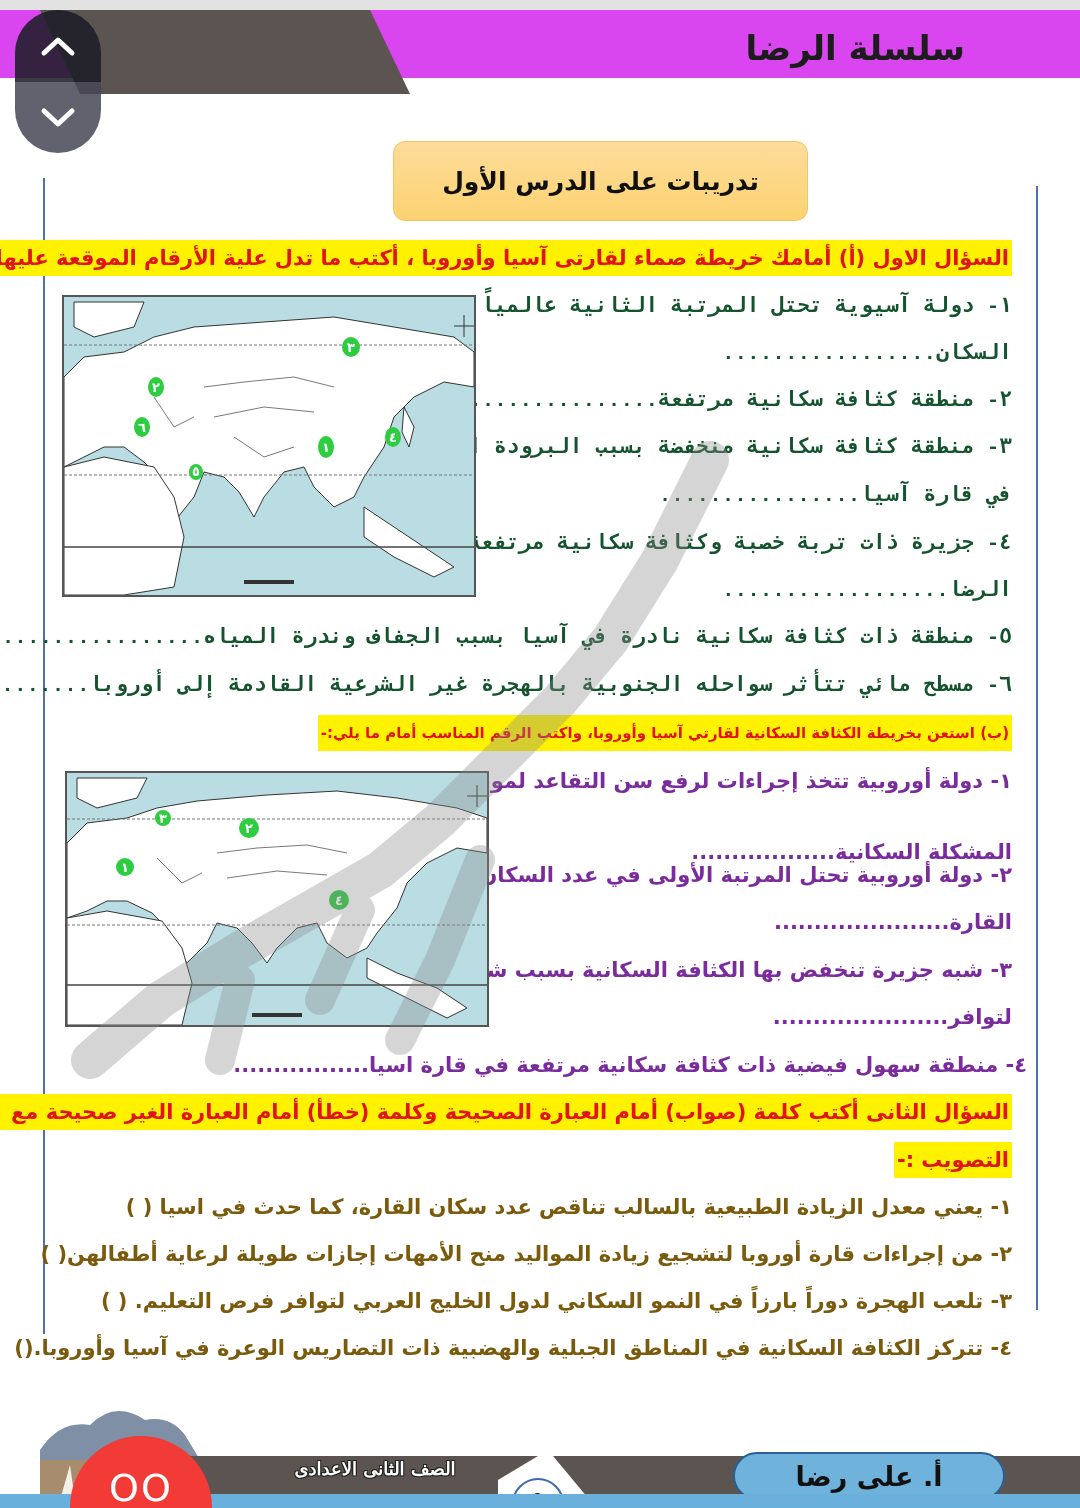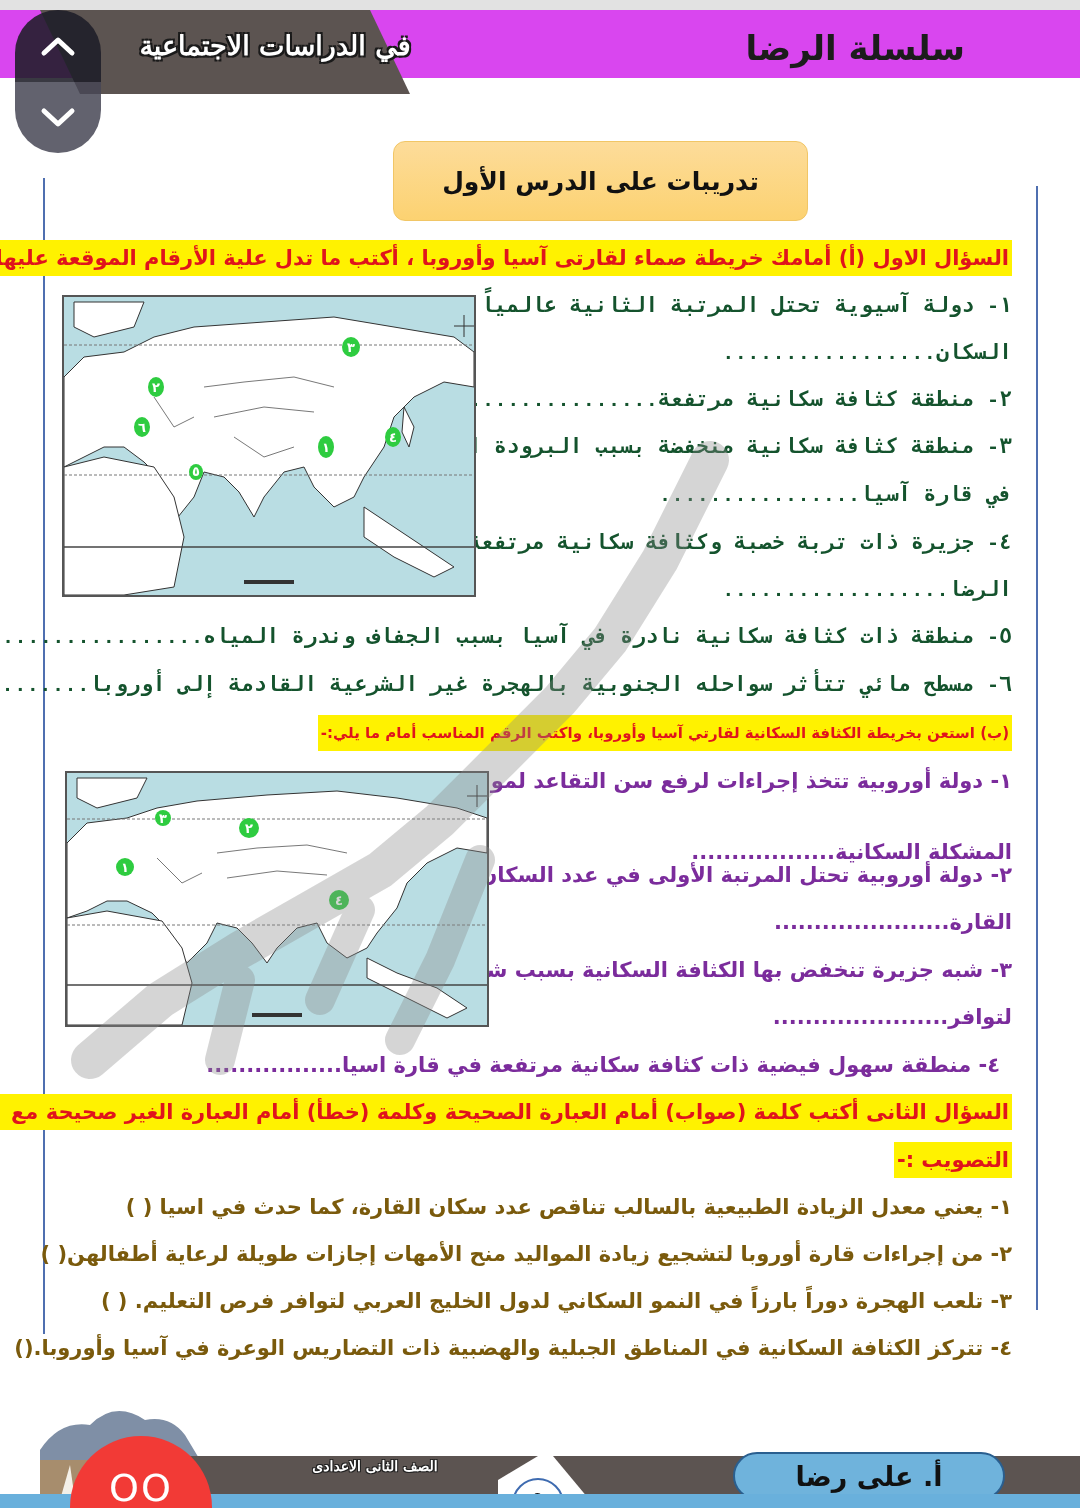--- a/index.html
+++ b/index.html
@@ -32,21 +32,21 @@
   .c-brown { color: #7a5a0c; }
 
   .map { position: absolute; border: 2px solid #555; background: #b9dde3; overflow: hidden; }
   .map svg { display: block; }
   .marker-num { font-size: 13px; font-weight: bold; fill: #ffffff; }
 
   .watermark { position: absolute; left: 60px; top: 440px; width: 720px; height: 700px; pointer-events: none; opacity: 0.35; }
 
   .footer-band { position: absolute; left: 0; top: 1494px; width: 1080px; height: 14px; background: #69b0dc; }
   .footer-dark { position: absolute; left: 95px; top: 1456px; width: 985px; height: 40px; background: #5c5451; }
-  .grade-text { position: absolute; left: 250px; top: 1458px; width: 250px; text-align: center; font-size: 14px; font-weight: bold; color: #fff; direction: rtl;
+  .grade-text { position: absolute; left: 250px; top: 1458px; width: 250px; text-align: center; font-size: 18px; font-weight: bold; color: #fff; direction: rtl;
     text-shadow: -1px -1px 0 #222, 1px -1px 0 #222, -1px 1px 0 #222, 1px 1px 0 #222; font-family: "DejaVu Serif", serif; }
   .page-tab { position: absolute; left: 498px; top: 1450px; width: 100px; height: 60px; }
   .page-num { position: absolute; left: 512px; top: 1478px; width: 52px; height: 52px; border-radius: 50%; background: #fff; border: 2px solid #3e6bb0;
     text-align: center; font-size: 17px; font-weight: bold; color: #111; padding-top: 10px; }
   .author-pill { position: absolute; left: 733px; top: 1452px; width: 272px; height: 48px; border-radius: 24px; background: #6fb3dc; border: 2px solid #2a5f8f;
     display: flex; align-items: center; justify-content: center; }
   .author-pill span { font-size: 27px; font-weight: bold; color: #111; direction: rtl; }
 
   .scenery { position: absolute; left: 20px; top: 1400px; width: 190px; height: 108px; }
   .red-btn { position: absolute; left: 70px; top: 1436px; width: 142px; height: 142px; border-radius: 50%; background: #f23a36; cursor: pointer; }
@@ -56,21 +56,20 @@
 <body>
 
 <div class="topbar"></div>
 <div class="header-band">
   <div class="header-title">سلسلة الرضا</div>
 </div>
 <div class="subject-banner">
   <svg width="370" height="84">
     <polygon points="0,0 330,0 370,84 40,84" fill="#5c5451"></polygon>
   </svg>
-  <div class="subject-text">في الدراسات الاجتماعية</div>
 </div>
 
 <div class="nav-pill">
   <div class="nav-up">
     <svg width="40" height="26">
       <polyline points="6,20 20,7 34,20" fill="none" stroke="#fff" stroke-width="5" stroke-linecap="round" stroke-linejoin="round"></polyline>
     </svg>
   </div>
   <div class="nav-down">
     <svg width="40" height="26">
@@ -146,21 +145,21 @@
 </div>
 
 <div class="hl" style="right:68px; top:715px; font-size:15px;">(ب) استعن بخريطة الكثافة السكانية لقارتي آسيا وأوروبا، واكتب الرقم المناسب أمام ما يلي:-</div>
 
 <div class="line c-purple" style="right:68px; top:766px;">١- دولة أوروبية تتخذ إجراءات لرفع سن التقاعد لمواجهة</div>
 <div class="line c-purple" style="right:68px; top:813px;margin-top:24px;">المشكلة السكانية..................</div>
 <div class="line c-purple" style="right:68px; top:860px;">٢- دولة أوروبية تحتل المرتبة الأولى في عدد السكان في</div>
 <div class="line c-purple" style="right:68px; top:907px;">القارة......................</div>
 <div class="line c-purple" style="right:68px; top:955px;">٣- شبه جزيرة تنخفض بها الكثافة السكانية بسبب شدة</div>
 <div class="line c-purple" style="right:68px; top:1002px;">لتوافر......................</div>
-<div class="line c-purple" style="right:80px; top:1050px;">٤- منطقة سهول فيضية ذات كثافة سكانية مرتفعة في قارة اسيا.................</div>
+<div class="line c-purple" style="right:53px; top:1050px;">٤- منطقة سهول فيضية ذات كثافة سكانية مرتفعة في قارة اسيا.................</div>
 
 <div class="map" style="left:65px; top:771px; width:424px; height:256px;">
   <svg width="420" height="252" viewBox="0 0 420 252">
     <path d="M0,70 L20,50 L60,45 L90,35 L130,28 L200,22 L270,18 L330,25 L390,35 L420,45 L420,80 L390,75 L360,90 L340,110 L330,135 L310,160 L300,175 L280,185 L260,170 L250,150 L230,155 L210,175 L200,190 L185,170 L170,155 L150,150 L140,170 L120,190 L110,175 L100,155 L85,140 L60,128 L40,128 L20,138 L0,145 Z" fill="#ffffff" stroke="#333" stroke-width="1"></path>
     <path d="M0,145 L40,138 L95,148 L115,175 L125,210 L115,252 L0,252 Z" fill="#ffffff" stroke="#333" stroke-width="1"></path>
     <path d="M10,5 L80,5 L70,25 L30,35 L10,25 Z" fill="#ffffff" stroke="#333" stroke-width="1"></path>
     <path d="M300,185 L330,200 L370,215 L400,235 L380,245 L340,225 L300,205 Z" fill="#ffffff" stroke="#333" stroke-width="1"></path>
     <path d="M150,80 L190,75 L240,72 L280,80 M160,105 L210,98 L260,102 M90,85 L115,110 L135,100" fill="none" stroke="#555" stroke-width="0.8"></path>
     <line x1="0" y1="46" x2="420" y2="46" stroke="#777" stroke-dasharray="3,2" stroke-width="1"></line>
     <line x1="0" y1="152" x2="420" y2="152" stroke="#777" stroke-dasharray="3,2" stroke-width="1"></line>

